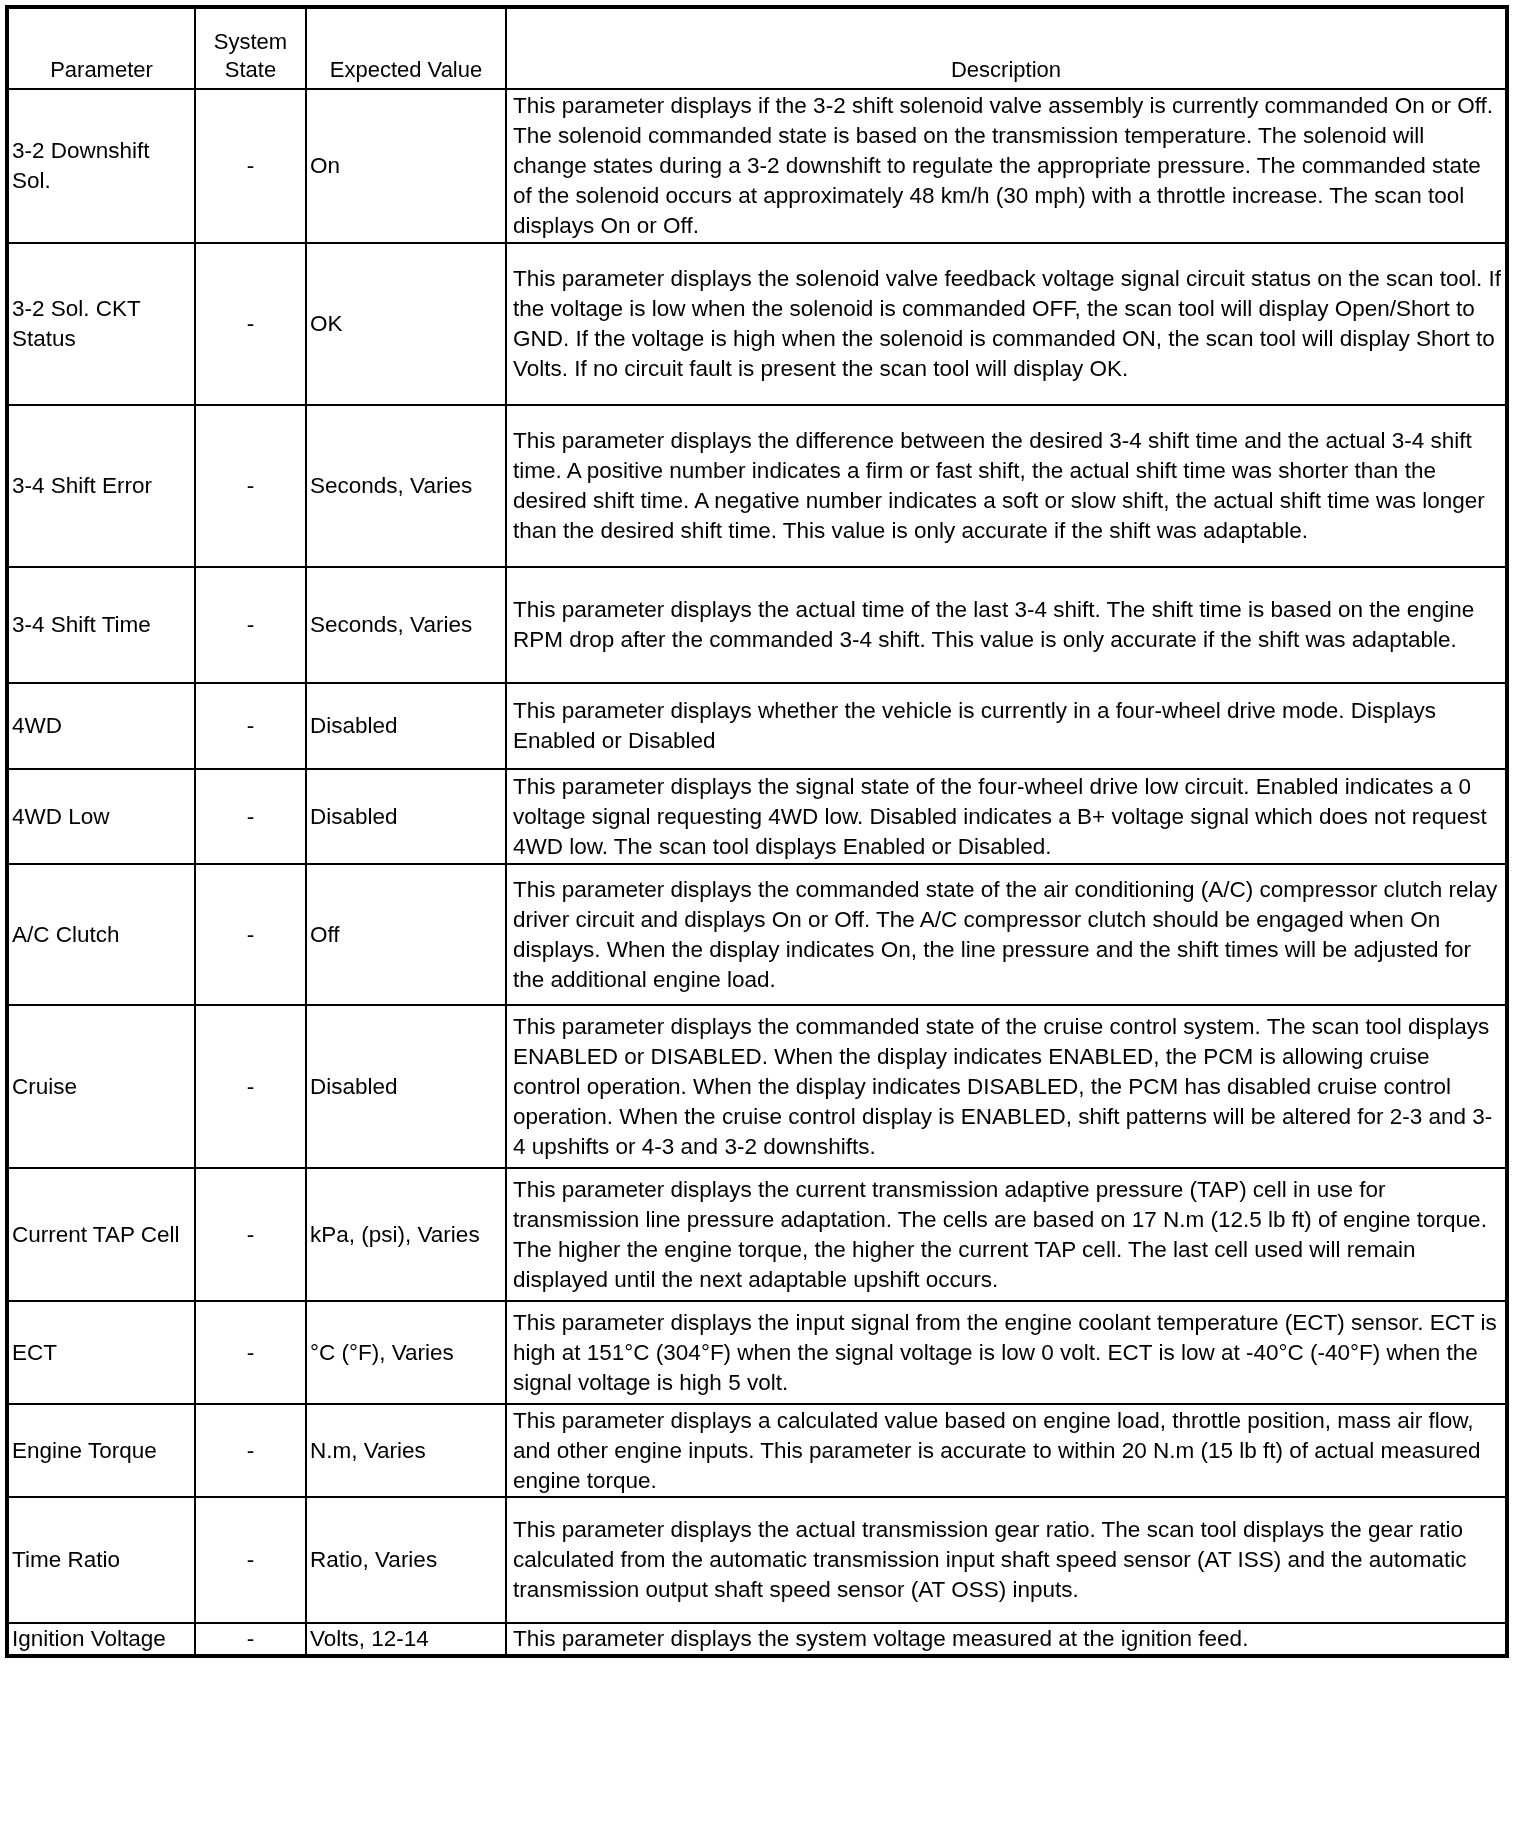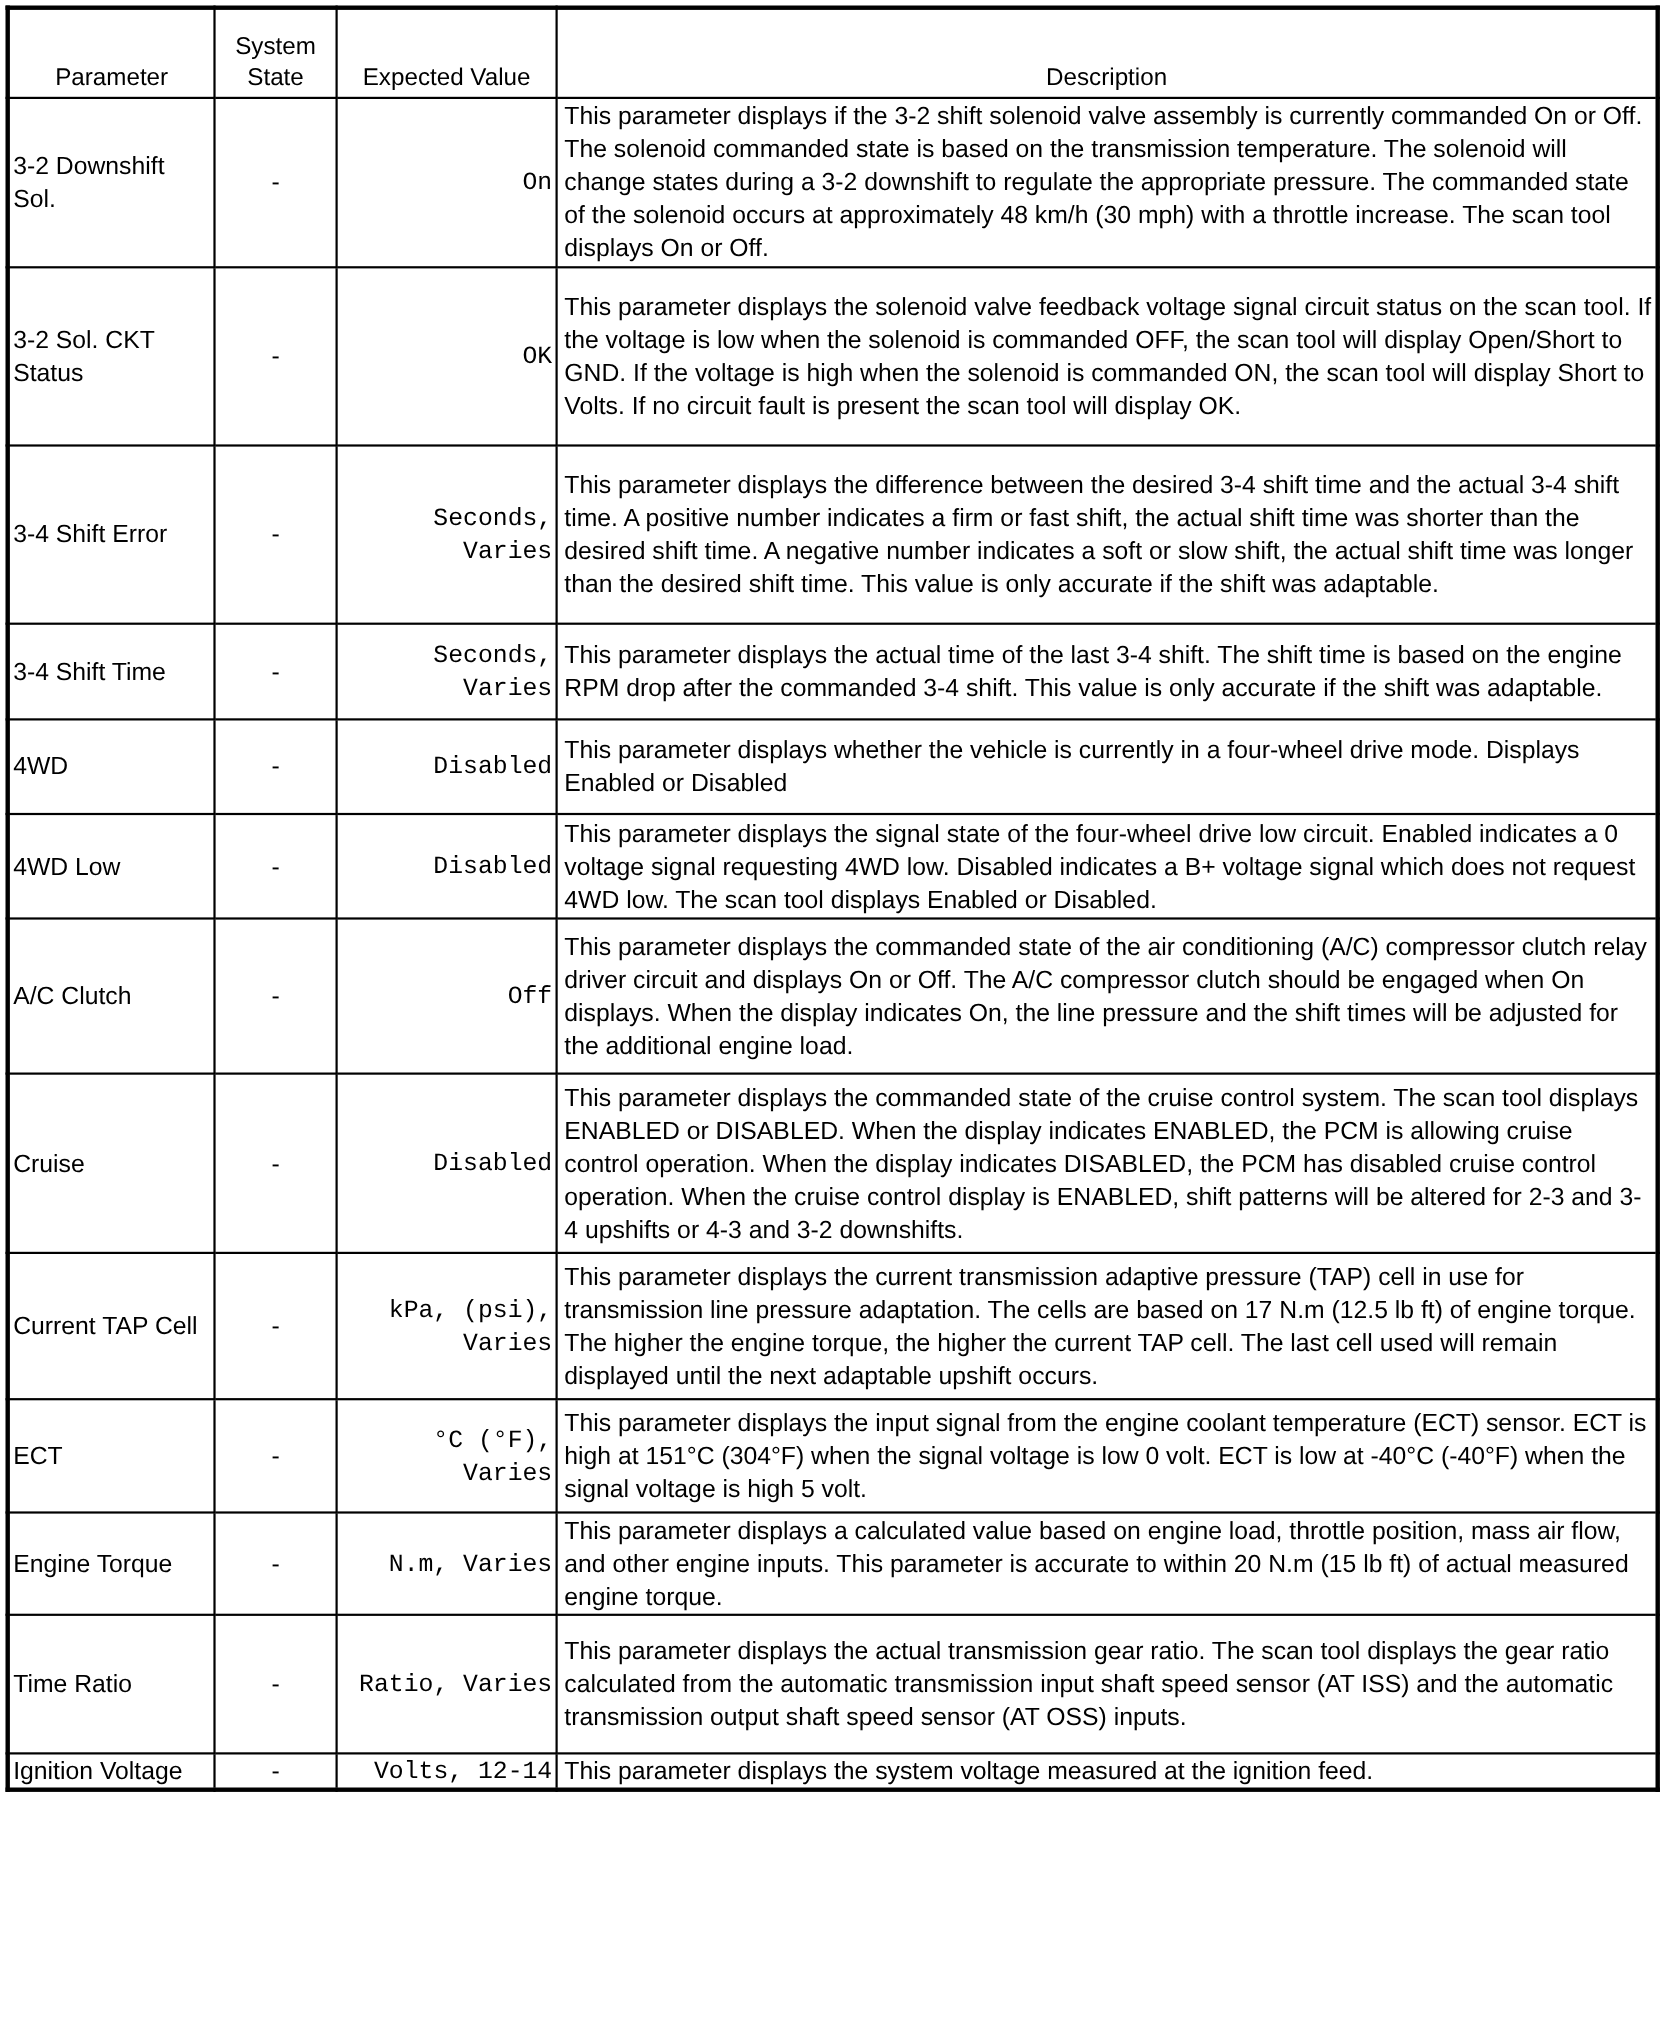--- a/index.html
+++ b/index.html
@@ -28,21 +28,21 @@
       font-weight: normal;
       text-align: center;
       vertical-align: bottom;
       padding-bottom: 4px;
       line-height: 28px;
       font-size: 22px;
     }
     th.desc-h { text-align: center; }
     td.param { text-align: left; padding-left: 3px; }
     td.state { text-align: center; }
-    td.exp { text-align: right; font-family: Liberation Mono, monospace; }
+    td.exp { text-align: left; }
     td.desc { text-align: left; padding-left: 6px; padding-right: 2px; }
   </style>
 </head>
 <body>
 
 <div class="wrap">
   <table>
     <colgroup>
       <col class="c-param">
       <col class="c-state">
@@ -69,21 +69,21 @@
         <td class="state">-</td>
         <td class="exp">OK</td>
         <td class="desc">This parameter displays the solenoid valve feedback voltage signal circuit status on the scan tool. If the voltage is low when the solenoid is commanded OFF, the scan tool will display Open/Short to GND. If the voltage is high when the solenoid is commanded ON, the scan tool will display Short to Volts. If no circuit fault is present the scan tool will display OK.</td>
       </tr>
       <tr style="height: 162px;">
         <td class="param">3-4 Shift Error</td>
         <td class="state">-</td>
         <td class="exp">Seconds, Varies</td>
         <td class="desc">This parameter displays the difference between the desired 3-4 shift time and the actual 3-4 shift time. A positive number indicates a firm or fast shift, the actual shift time was shorter than the desired shift time. A negative number indicates a soft or slow shift, the actual shift time was longer than the desired shift time. This value is only accurate if the shift was adaptable.</td>
       </tr>
-      <tr style="height: 87px;">
+      <tr style="height: 116px;">
         <td class="param">3-4 Shift Time</td>
         <td class="state">-</td>
         <td class="exp">Seconds, Varies</td>
         <td class="desc">This parameter displays the actual time of the last 3-4 shift. The shift time is based on the engine RPM drop after the commanded 3-4 shift. This value is only accurate if the shift was adaptable.</td>
       </tr>
       <tr style="height: 86px;">
         <td class="param">4WD</td>
         <td class="state">-</td>
         <td class="exp">Disabled</td>
         <td class="desc">This parameter displays whether the vehicle is currently in a four-wheel drive mode. Displays Enabled or Disabled</td>

